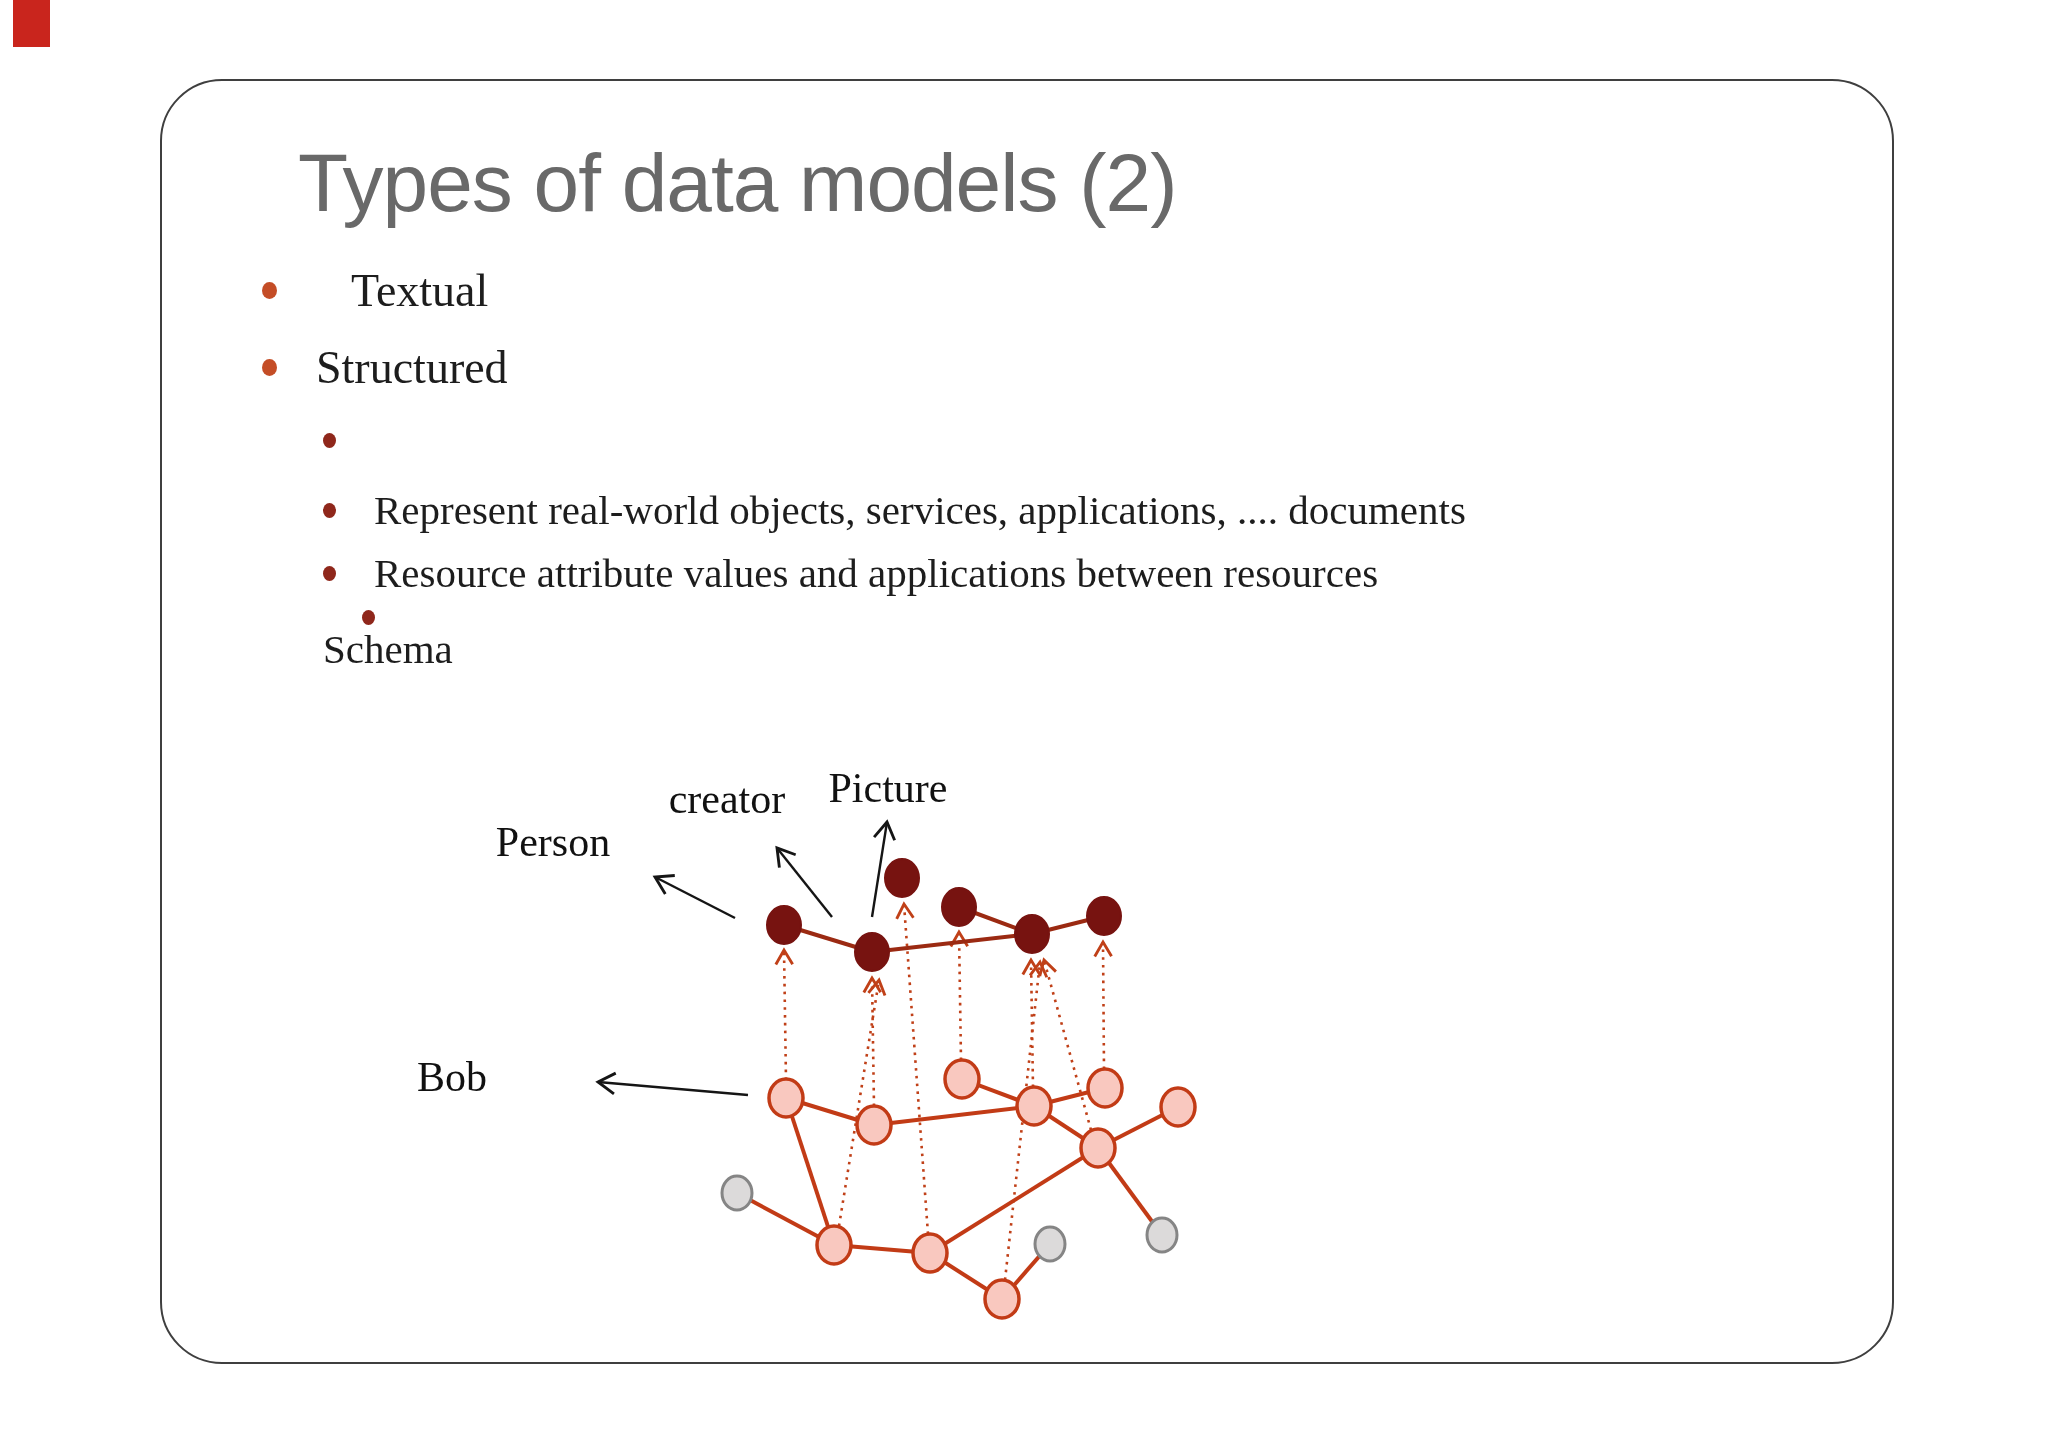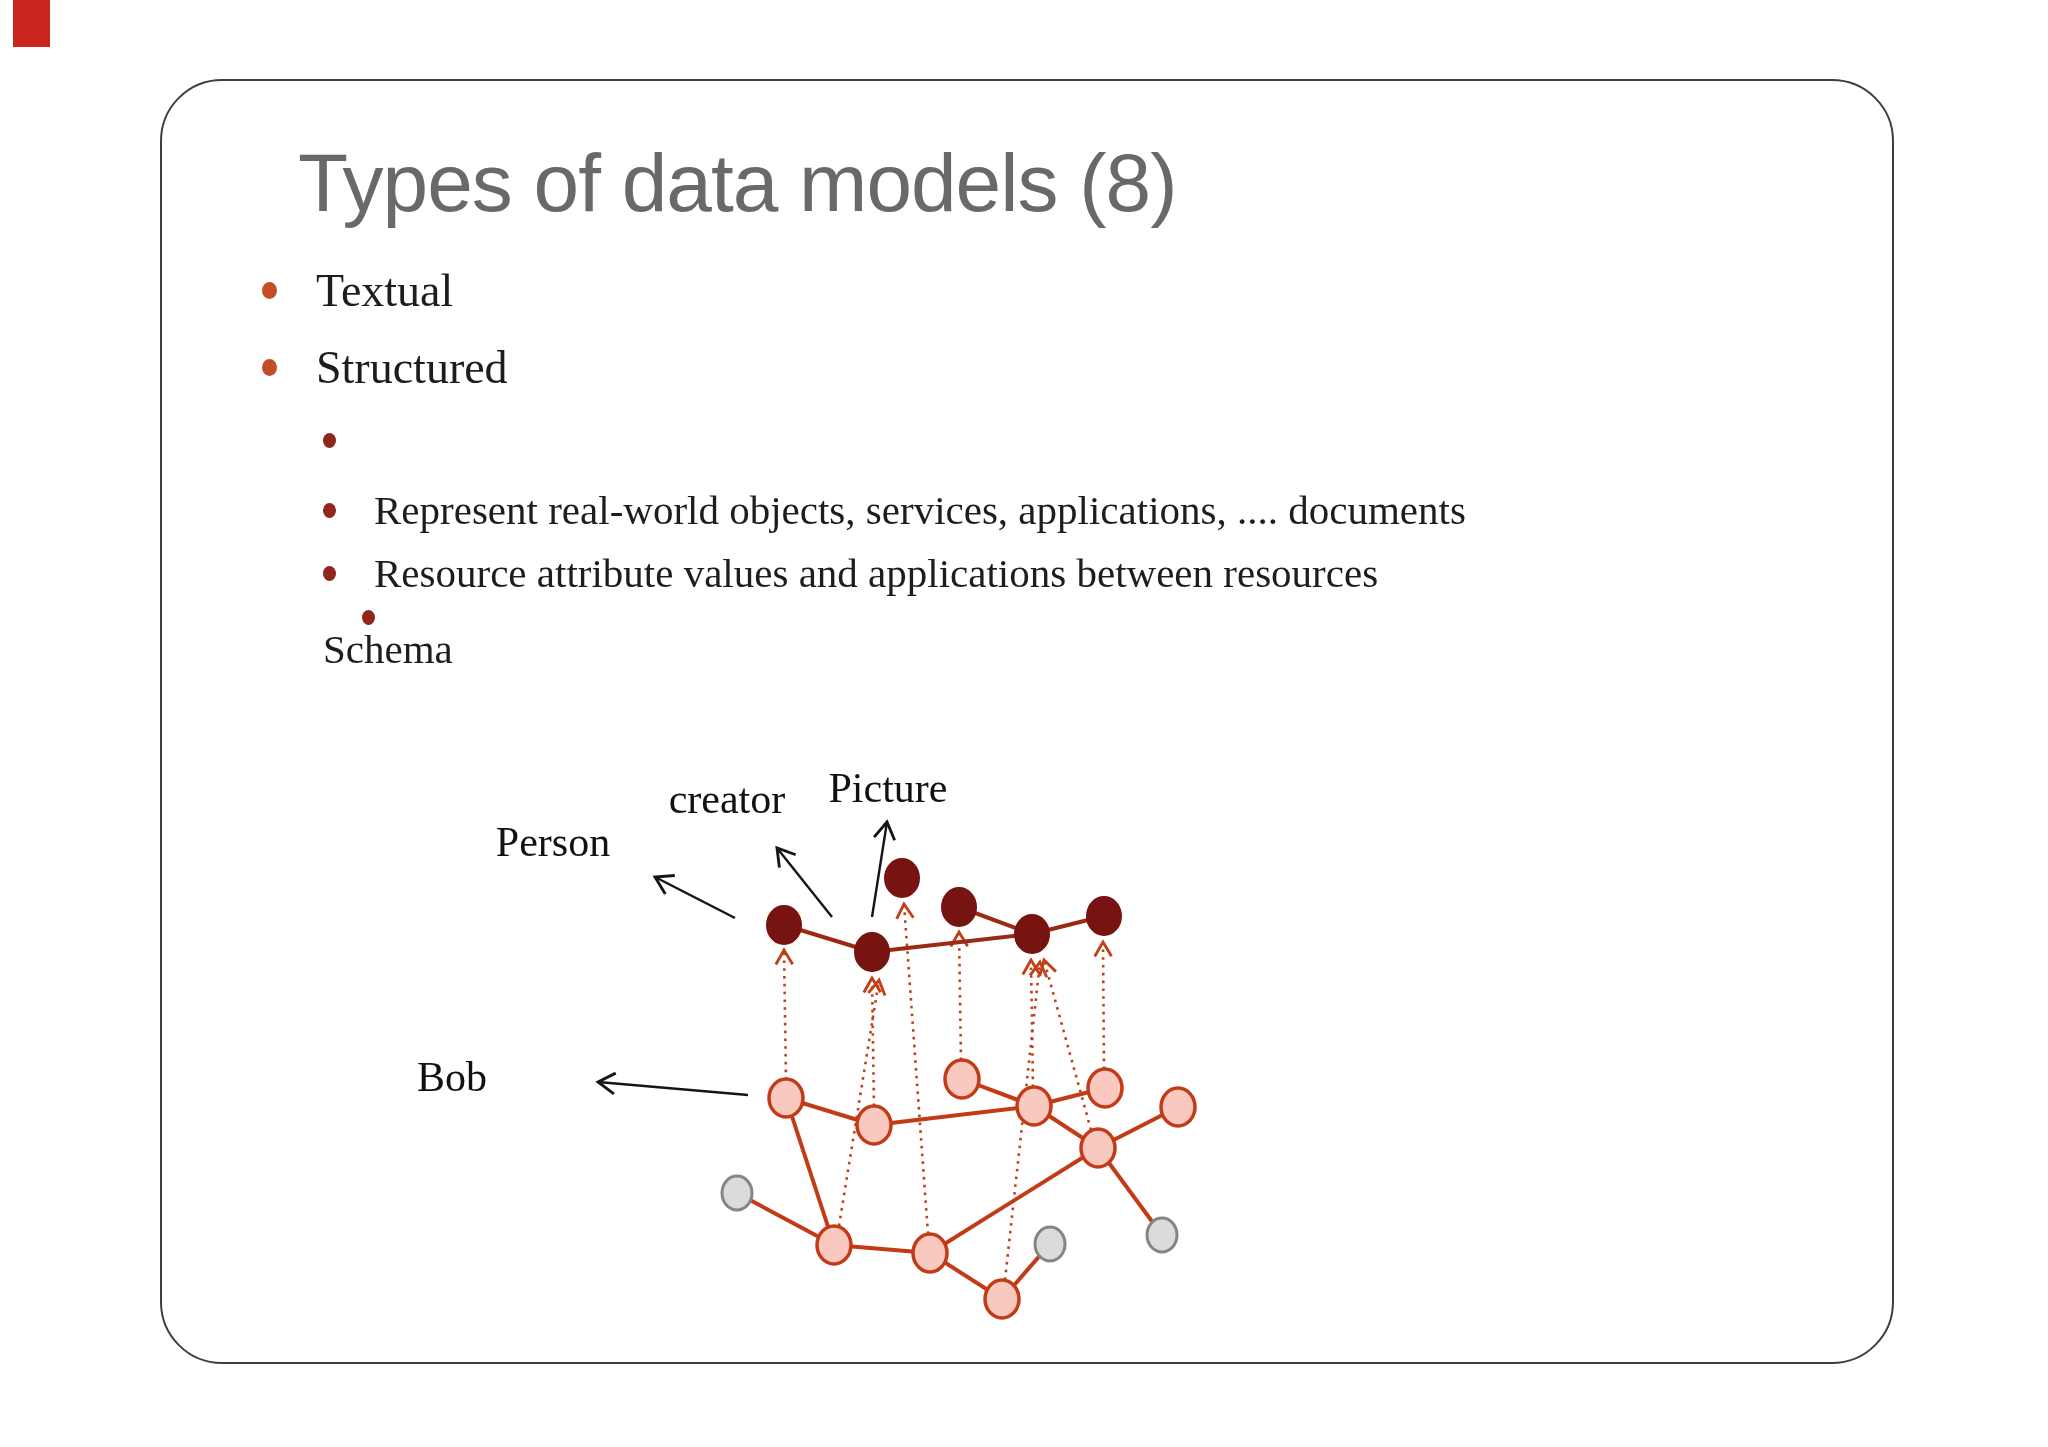--- a/index.html
+++ b/index.html
@@ -27,24 +27,24 @@
   .lv2.bold { font-weight:bold; font-size:44px; }
 
   .diagram-svg { position:absolute; left:0; top:0; }
 </style>
 </head>
 <body>
 
 <div class="corner-mark"></div>
 <div class="slide-frame"></div>
 
-<div class="slide-title">Types of data models (8)</div>
+<div class="slide-title">Types of data models (2)</div>
 
 <div id="bullets">
-    <div class="bullet-row lv1" style="top: 260px;">
+    <div class="bullet-row lv1" style="top: 260px; gap: 35px;">
       <span class="dot"></span>
       <span>Textual</span>
     </div>
     <div class="bullet-row lv1" style="top: 337px;">
       <span class="dot"></span>
       <span>Structured</span>
     </div>
     <div class="bullet-row lv2 bold" style="top: 410px;">
       <span class="dot"></span>
     </div>

